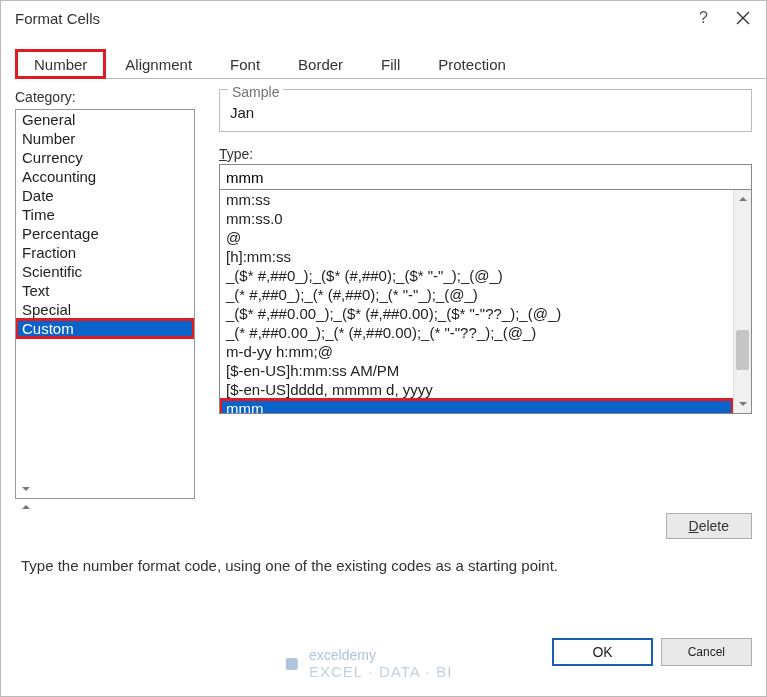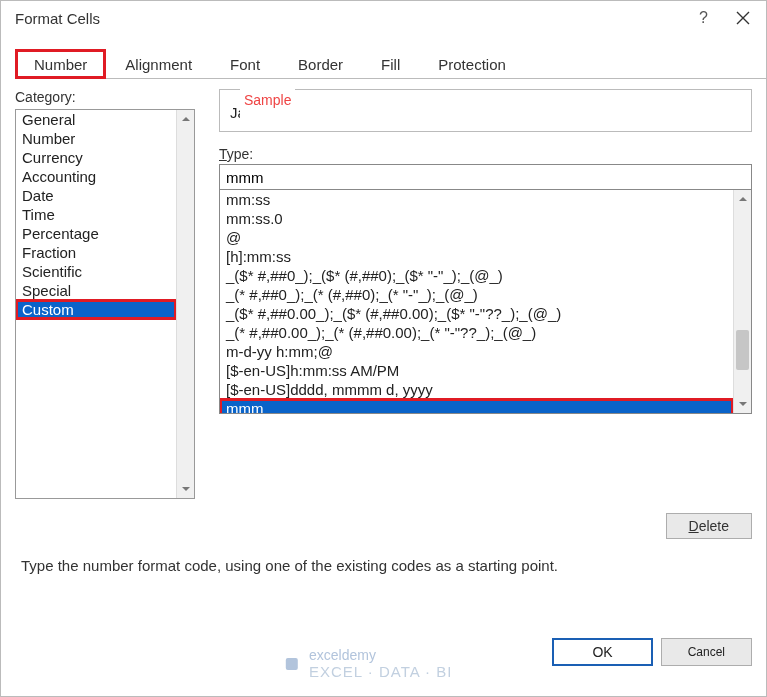--- a/index.html
+++ b/index.html
@@ -12,34 +12,34 @@
   .help-icon { font-size: 16px; color: #555; margin-right: 12px; }
 
   .tab-row { display: flex; margin: 14px 0 0 14px; border-bottom: 1px solid #bbb; }
   .tab { padding: 6px 18px; border: 1px solid transparent; border-bottom: none; margin-bottom: -1px; color: #333; font-size: 15px; }
   .tab.active { border-color: #bbb; background: #fff; }
   .tab-highlight { outline: 3px solid #e01b24; outline-offset: -3px; }
 
   .body-area { padding: 10px 14px 0 14px; display: flex; gap: 24px; }
   .col-left { width: 180px; }
   .label-cat { margin-bottom: 4px; color: #333; }
-  .cat-list { border: 1px solid #999; height: 390px; display: flex; }
+  .cat-list { border: 1px solid #999; height: 390px; display: flex; flex-direction: column; }
   .cat-items { flex: 1; overflow: hidden; }
   .cat-item { padding: 1px 6px; font-size: 15px; color: #222; }
   .cat-item.selected { background: #0a63c9; color: #fff; }
   .cat-item.hl { outline: 3px solid #e01b24; outline-offset: -2px; }
   .cat-scroll { width: 18px; background: #f0f0f0; position: relative; border-left: 1px solid #ddd; }
   .scroll-arrow { width: 18px; height: 18px; display:flex; align-items:center; justify-content:center; position:absolute; left:0; }
   .scroll-arrow.top { top:0; }
   .scroll-arrow.bottom { bottom:0; }
   .scroll-arrow svg { width:10px; height:10px; fill:#777; }
 
   .col-right { flex: 1; }
   .sample-box { border: 1px solid #bbb; padding: 6px 10px 10px 10px; margin-bottom: 14px; position: relative; }
-  .sample-legend { position: absolute; top: -10px; left: 20px; background: #fff; padding: 12px 4px; color: #ef4444; }
+  .sample-legend { position: absolute; top: -10px; left: 8px; background: #fff; padding: 4px 4px; color: #737373; }
   .sample-value { padding-top: 8px; color: #222; font-size: 15px; }
 
   .type-label { margin-bottom: 2px; color: #333; }
   .type-input { width: 100%; border: 1px solid #888; padding: 3px 6px; font-size: 15px; height: 26px; }
   .type-list { border: 1px solid #888; border-top: none; height: 224px; display:flex; }
   .type-items { flex:1; overflow:hidden; }
   .type-item { padding: 1px 6px; white-space: nowrap; font-size: 15px; color: #222; }
   .type-item.selected { background: #0a63c9; color: #fff; }
   .type-item.hl { outline: 3px solid #e01b24; outline-offset: -2px; }
   .type-scroll { width: 18px; background: #f0f0f0; border-left:1px solid #ddd; position:relative; }
@@ -90,20 +90,21 @@
         <div class="cat-items">
           <div class="cat-item">General</div>
           <div class="cat-item">Number</div>
           <div class="cat-item">Currency</div>
           <div class="cat-item">Accounting</div>
           <div class="cat-item">Date</div>
           <div class="cat-item">Time</div>
           <div class="cat-item">Percentage</div>
           <div class="cat-item">Fraction</div>
           <div class="cat-item">Scientific</div>
+          <div class="cat-item">Text</div>
           <div class="cat-item">Special</div>
           <div class="cat-item selected hl">Custom</div>
         </div>
         <div class="cat-scroll">
           <div class="scroll-arrow top">
               <svg viewBox="0 0 10 10">
                 <path d="M1 7 L5 3 L9 7 Z"></path>
               </svg>
             </div>
           <div class="scroll-arrow bottom">

